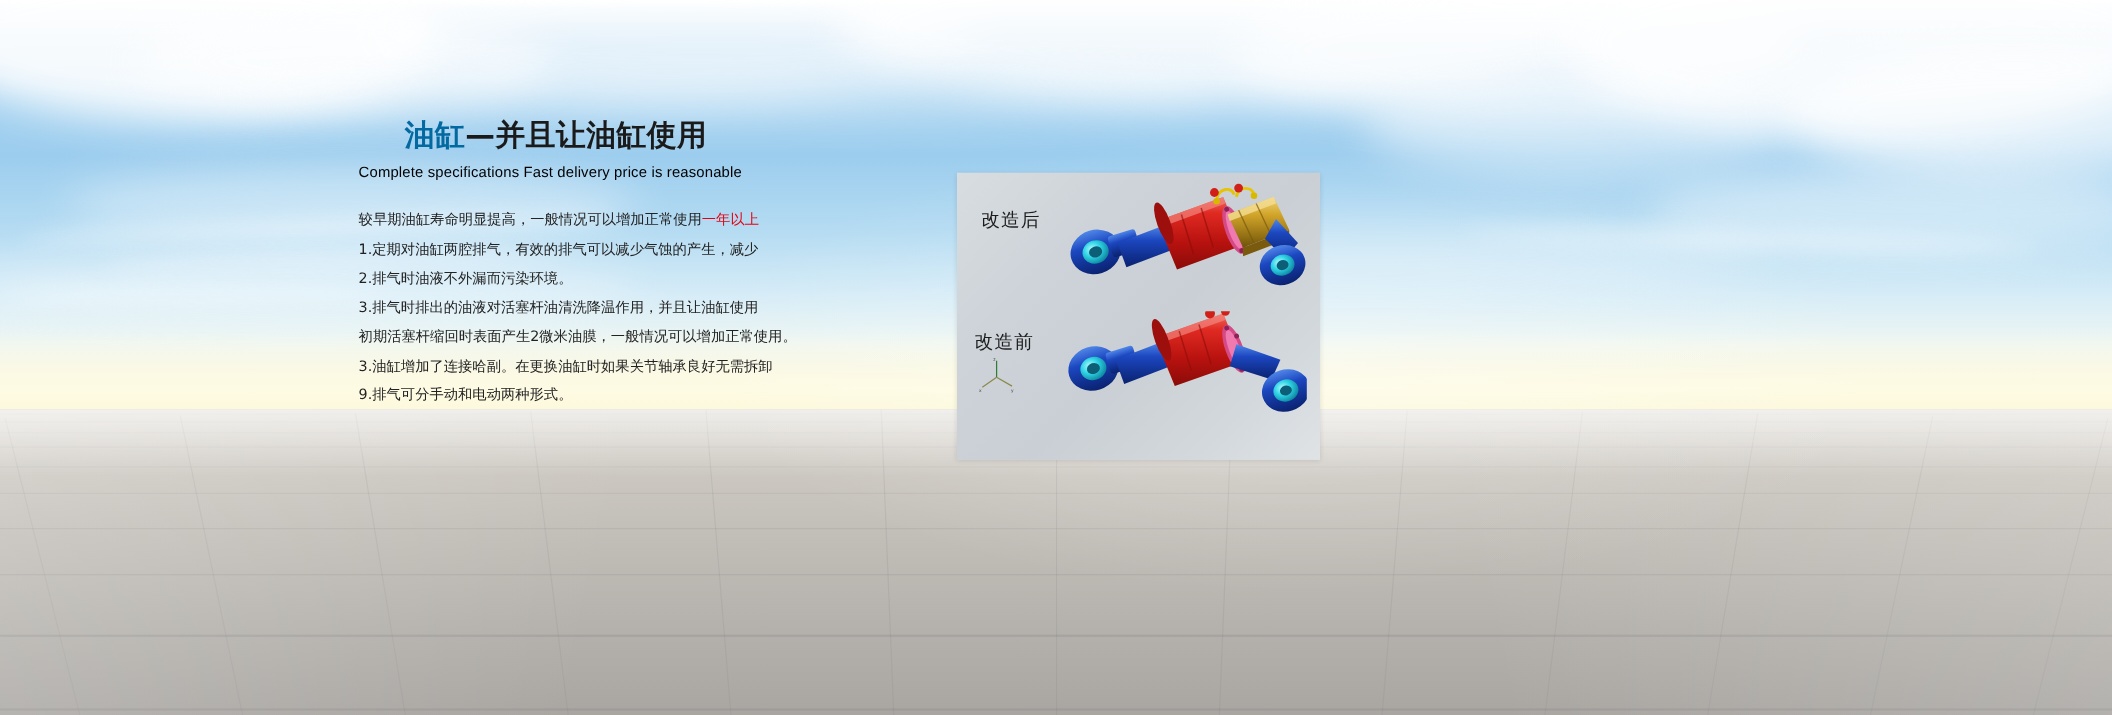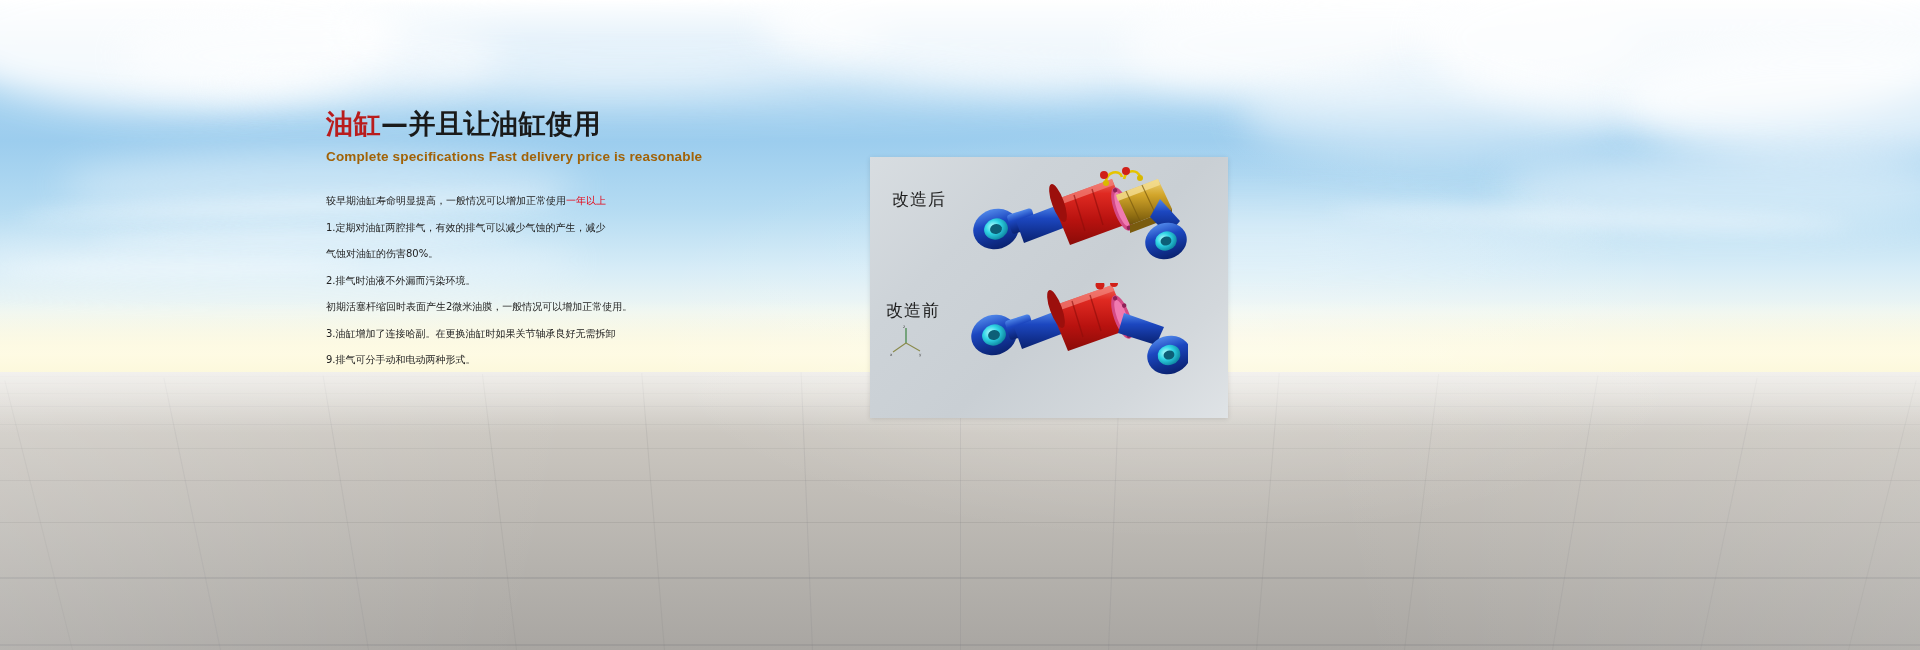--- a/index.html
+++ b/index.html
@@ -82,38 +82,38 @@
   }
 
   
   .content { position:absolute; left:326px; top:108px; width:420px; }
 
   .headline {
     font-family:"DejaVu Sans","Liberation Sans",sans-serif;
     font-size:27px; font-weight:bold; letter-spacing:.5px;
     color:#1a1a1a; line-height:1.2; white-space:nowrap;
   }
-  .headline .hl-red { color:#b91c1c; }
+  .headline .hl-red { color:#0369a1;margin-left:42px; }
 
   .subhead {
     margin-top:9px;
     font-family:"Liberation Sans","DejaVu Sans",sans-serif;
-    font-size:13.5px; color:#a16207; letter-spacing:.15px; white-space:nowrap;font-weight:bold;
+    font-size:13.5px; color:#000000; letter-spacing:.15px; white-space:nowrap;
   }
 
   .body-block { margin-top:24px; }
   .body-line {
     font-family:"DejaVu Sans","Liberation Sans",sans-serif;
-    font-size:10px; color:#222; line-height:26.5px; white-space:nowrap;
+    font-size:13px; color:#222; line-height:26.5px; white-space:nowrap;
   }
   .body-line .em-red { color:#e60012; }
 
   
   .panel {
-    position:absolute; left:870px; top:157px; width:358px; height:261px;
+    position:absolute; left:870px; top:157px; width:330px; height:261px;
     background:linear-gradient(135deg,#d8dde1 0%, #cdd3d8 28%, #c9cfd4 55%, #d3d8dc 80%, #dfe3e6 100%);
     box-shadow:0 1px 5px rgba(0,0,0,.12);
   }
   .panel-label {
     position:absolute;
     font-family:"DejaVu Serif","Liberation Serif",serif;
     font-size:17px; color:#1d1d1d; letter-spacing:1px; white-space:nowrap;
   }
   .lbl-after  { left:22px; top:31px; }
   .lbl-before { left:16px; top:142px; }
@@ -192,22 +192,22 @@
       <span class="hl-red">油缸</span><span>—并且让油缸使用</span>
     </div>
 
     <div class="subhead">Complete specifications Fast delivery price is reasonable</div>
 
     <div class="body-block">
       <div class="body-line">
         <span>较早期油缸寿命明显提高，一般情况可以增加正常使用</span><span class="em-red">一年以上</span>
       </div>
       <div class="body-line">1.定期对油缸两腔排气，有效的排气可以减少气蚀的产生，减少</div>
-      <div class="body-line">气蚀对油缸的伤害80%。</div>
       <div class="body-line">2.排气时油液不外漏而污染环境。</div>
+      <div class="body-line">3.排气时排出的油液对活塞杆油清洗降温作用，并且让油缸使用</div>
       <div class="body-line">初期活塞杆缩回时表面产生2微米油膜，一般情况可以增加正常使用。</div>
       <div class="body-line">3.油缸增加了连接哈副。在更换油缸时如果关节轴承良好无需拆卸</div>
       <div class="body-line">9.排气可分手动和电动两种形式。</div>
     </div>
   </div>
 
   <div class="panel">
 
     <div class="panel-label lbl-after">改造后</div>
     <div class="panel-label lbl-before">改造前</div>

